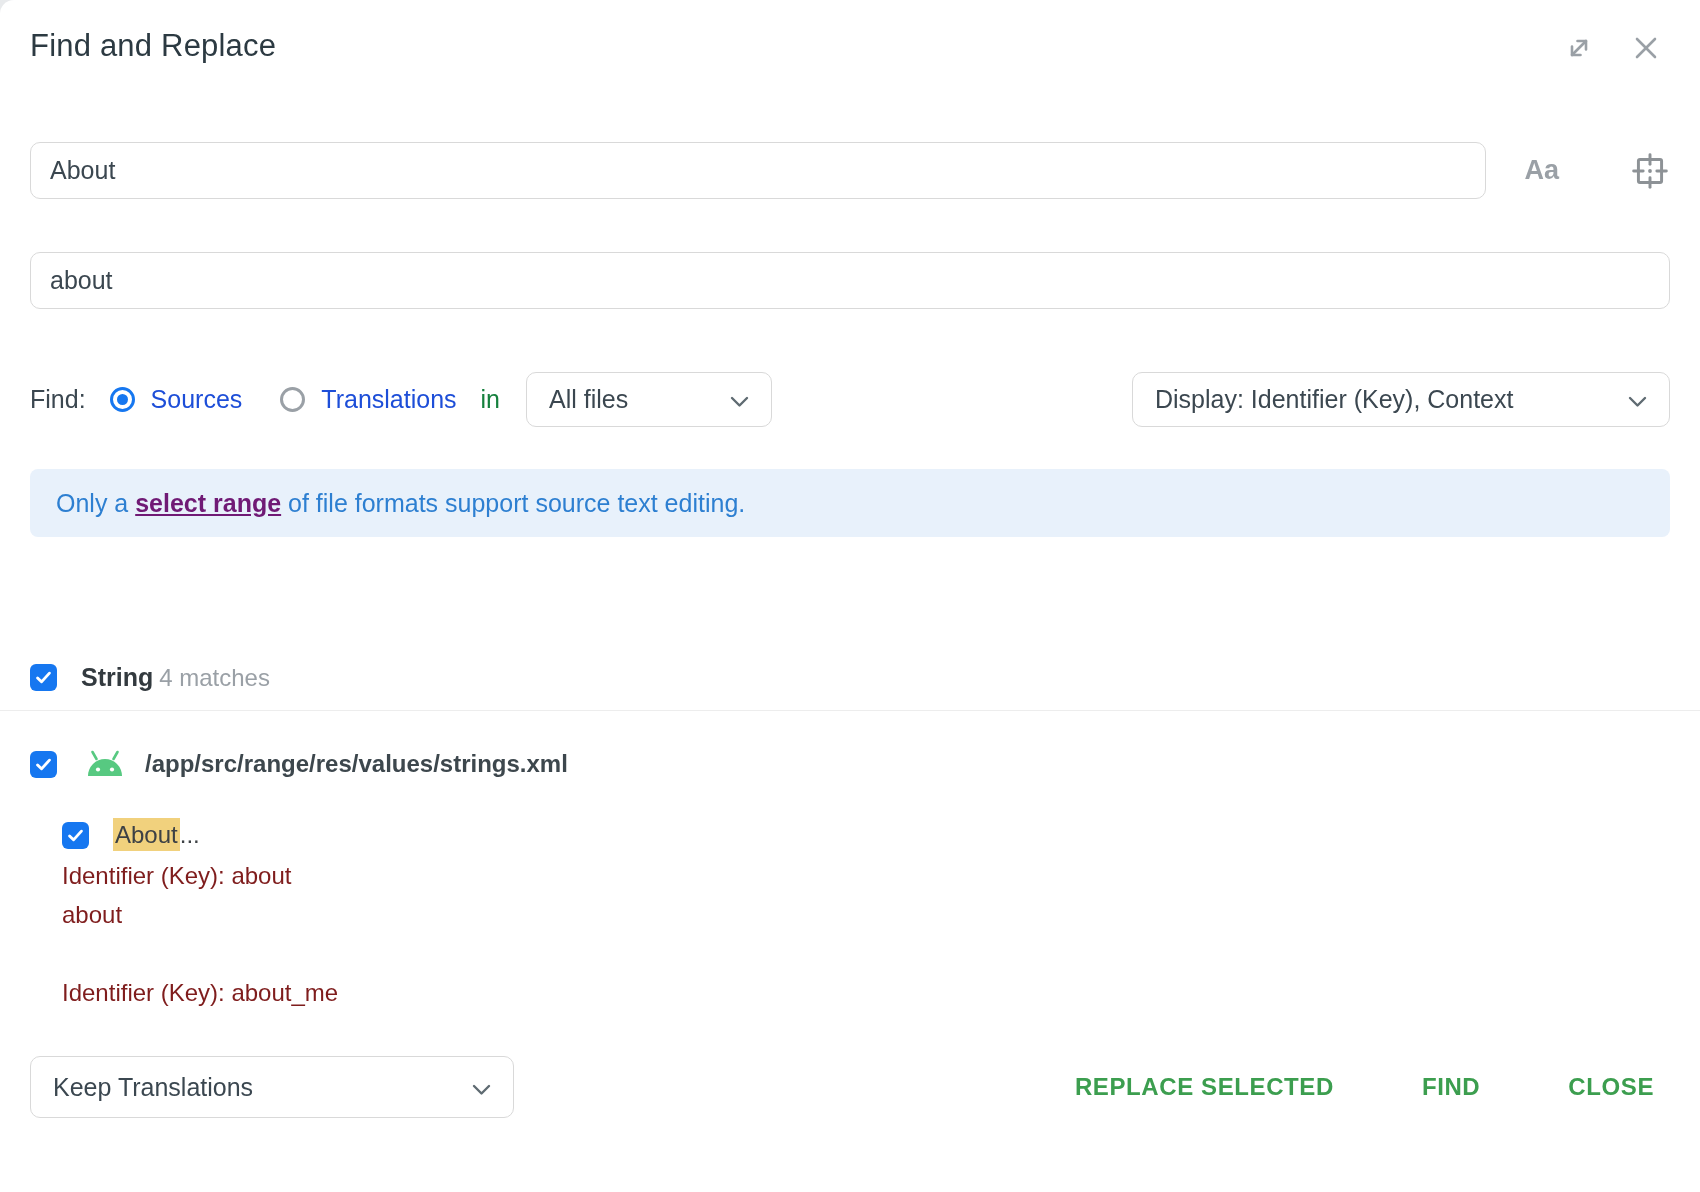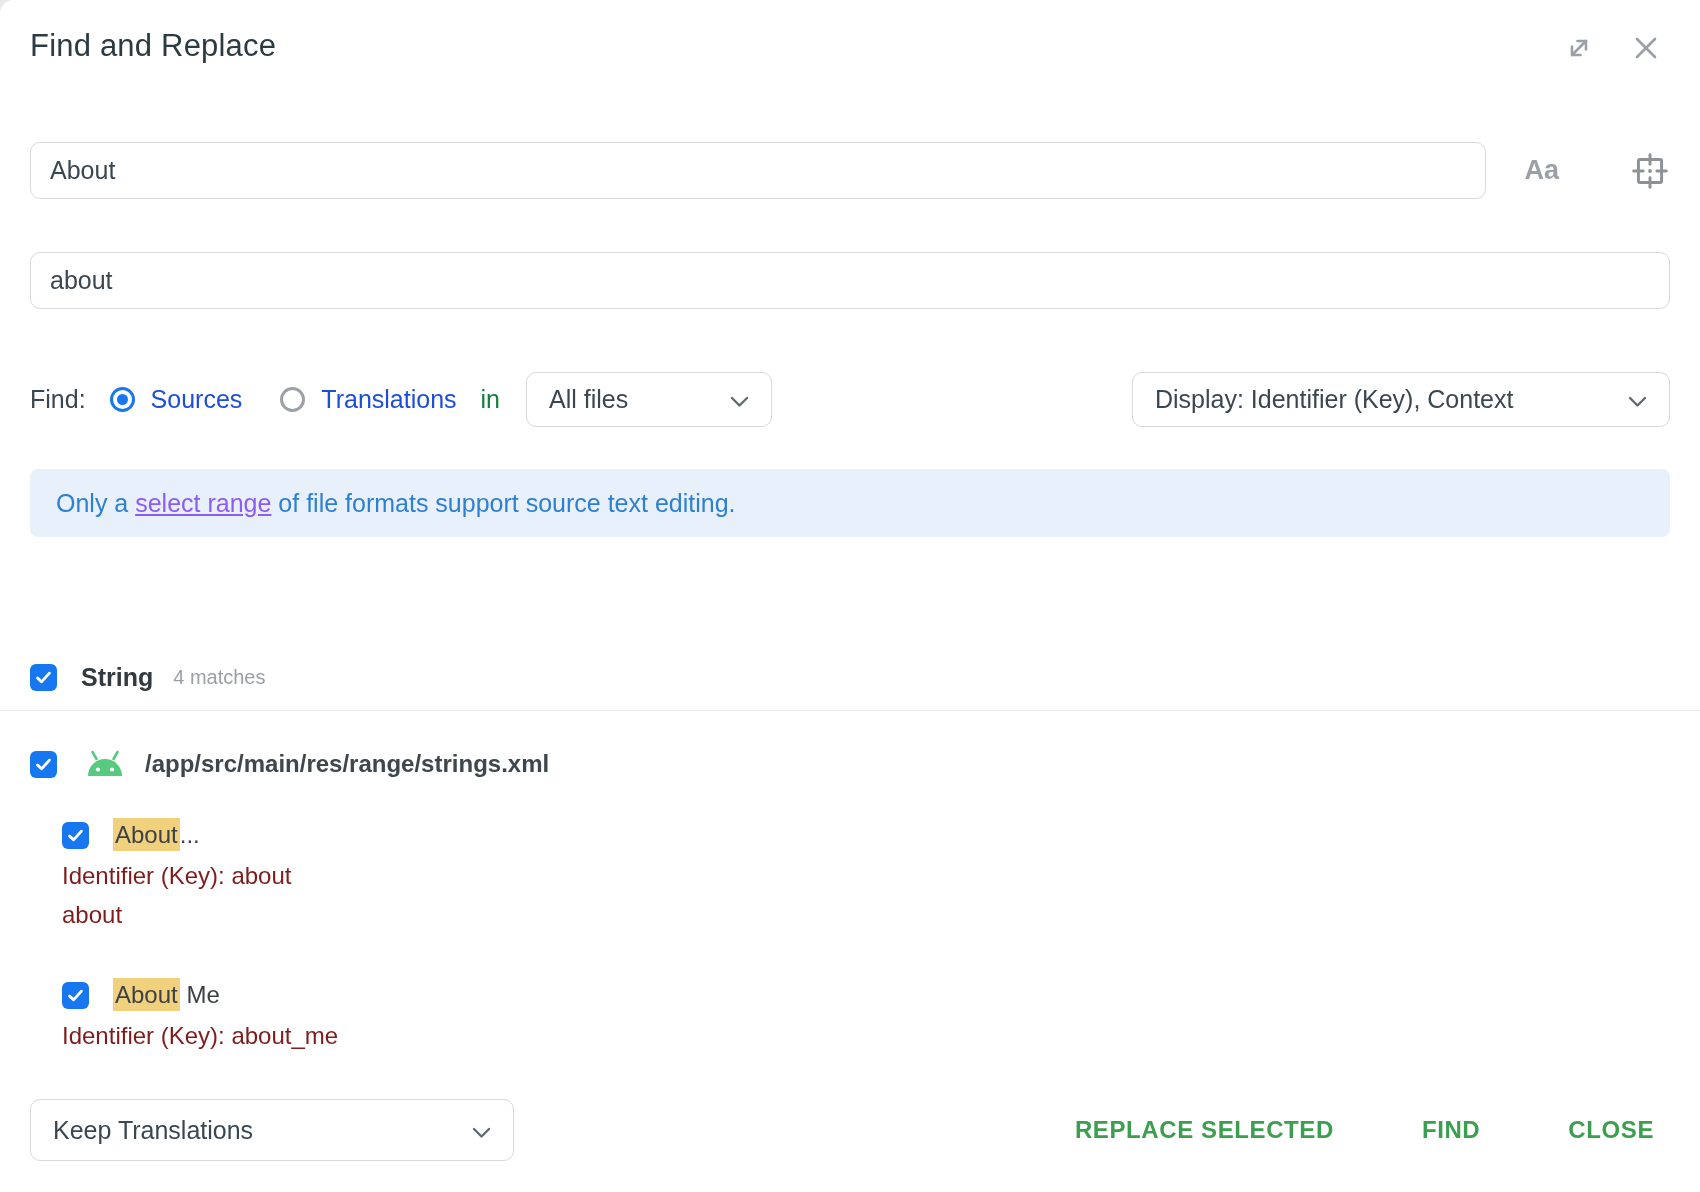--- a/index.html
+++ b/index.html
@@ -57,31 +57,31 @@
   .select .chev { margin-left:auto; }
   .files-select { width:246px; margin-left:26px; }
   .display-select { width:538px; margin-left:auto; }
 
   
   .banner {
     margin-top:42px; height:68px; background:#e8f1fb; border-radius:8px;
     display:flex; align-items:center; padding:0 26px;
     font-size:25px; color:#2d7fd1;
   }
-  .banner a { color:#8b5cf6; font-weight:400; text-decoration:underline; cursor:pointer; }
+  .banner a { color:#701a75; font-weight:700; text-decoration:underline; cursor:pointer; }
 
   
   .checkbox {
     width:27px; height:27px; border-radius:6px; background:#1677f0;
     display:inline-flex; align-items:center; justify-content:center;
     flex:0 0 auto; cursor:pointer;
   }
   .group-row { margin-top:126px; display:flex; align-items:center; }
   .group-label { font-size:25px; font-weight:700; color:#333a3f; margin-left:24px; }
-  .group-count { font-size:20px; color:#9aa0a6; margin-left:20px; }
+  .group-count { font-size:24px; color:#9aa0a6; margin-left:6px; }
   .divider { border-top:1px solid #ededed; margin:18px -30px 0 -30px; }
 
   .file-row { margin-top:35px; display:flex; align-items:center; }
   .android-wrap { margin-left:26px; display:inline-flex; }
   .file-path { font-size:24px; font-weight:700; color:#3d474d; margin-left:18px; }
 
   .match { margin-top:36px; padding-left:32px; }
   .match-line1 { display:flex; align-items:center; }
   .match-text { font-size:24px; color:#3d4145; margin-left:24px; line-height:34px; }
   .hl { background:#f1d17d; padding:3px 2px; }
@@ -203,45 +203,37 @@
     </span>
     <span class="android-wrap">
       <svg width="44" height="36" viewBox="0 0 44 36">
         <path d="M5 30 a17 17 0 0 1 34 0 z" fill="#57c981"></path>
         <line x1="13.5" y1="13" x2="9.5" y2="6" stroke="#57c981" stroke-width="2.6" stroke-linecap="round"></line>
         <line x1="30.5" y1="13" x2="34.5" y2="6" stroke="#57c981" stroke-width="2.6" stroke-linecap="round"></line>
         <circle cx="15" cy="23.5" r="2.1" fill="#ffffff"></circle>
         <circle cx="29" cy="23.5" r="2.1" fill="#ffffff"></circle>
       </svg>
     </span>
-    <span class="file-path">/app/src/main/res/range/strings.xml</span>
+    <span class="file-path">/app/src/range/res/values/strings.xml</span>
   </div>
 
   <div class="match">
     <div class="match-line1">
       <span class="checkbox">
         <svg width="19" height="19" viewBox="0 0 24 24" fill="none" stroke="#ffffff" stroke-width="3.6" stroke-linecap="round" stroke-linejoin="round">
             <polyline points="4.5,12.5 9.5,17.5 19.5,6.5"></polyline>
           </svg>
       </span>
       <span class="match-text"><span class="hl">About</span><span>...</span></span>
     </div>
     <div class="match-sub">Identifier (Key): about</div>
     <div class="match-sub">about</div>
   </div>
 
   <div class="match" style="margin-top:48px;">
-    <div class="match-line1">
-      <span class="checkbox">
-        <svg width="19" height="19" viewBox="0 0 24 24" fill="none" stroke="#ffffff" stroke-width="3.6" stroke-linecap="round" stroke-linejoin="round">
-            <polyline points="4.5,12.5 9.5,17.5 19.5,6.5"></polyline>
-          </svg>
-      </span>
-      <span class="match-text"><span class="hl">About</span><span> Me</span></span>
-    </div>
     <div class="match-sub">Identifier (Key): about_me</div>
   </div>
 
   <div class="footer">
     <div class="select footer-select">
       <span>Keep Translations</span>
       <span class="chev">
         <svg width="19" height="12" viewBox="0 0 19 12" fill="none" stroke="#5f6b72" stroke-width="2.4" stroke-linecap="round" stroke-linejoin="round">
             <polyline points="2,2 9.5,9.5 17,2"></polyline>
           </svg>

